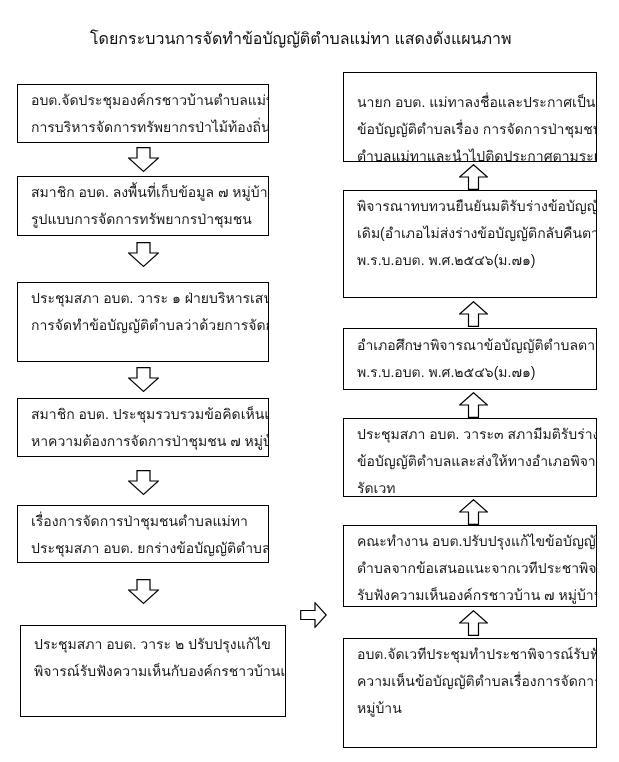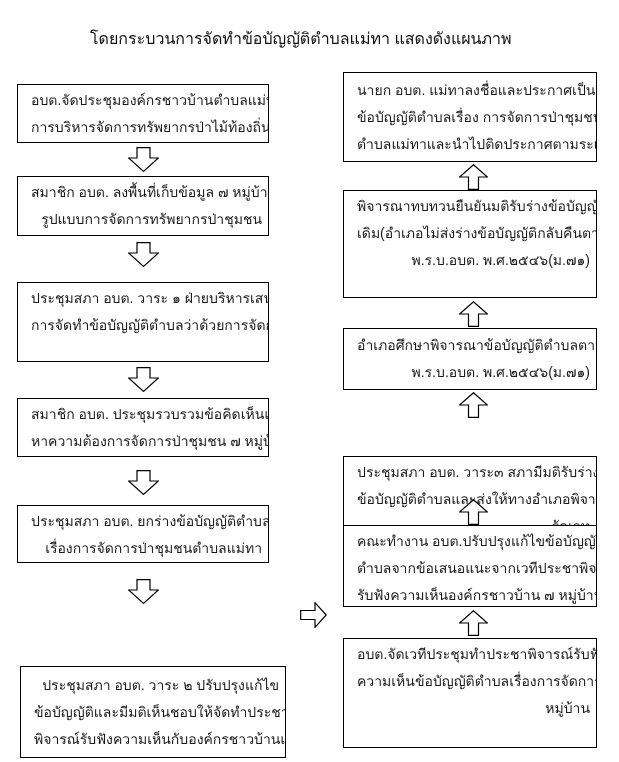--- a/index.html
+++ b/index.html
@@ -8,21 +8,20 @@
     background: #ffffff;
   }
   #page {
     position: relative;
     width: 619px;
     height: 762px;
     background: #ffffff;
     font-family: "Liberation Sans", sans-serif;
     color: #1a1a1a;
     overflow: hidden;
-    text-align: right;
   }
   .title {
     position: absolute;
     left: 90px;
     top: 26px;
     font-size: 16px;
     white-space: nowrap;
     color: #111111;
   }
   .box {
@@ -86,39 +85,38 @@
   <div class="box" style="left:17px; top:398px; width:252px; height:59px;">
     <div class="ln">สมาชิก อบต. ประชุมรวบรวมข้อคิดเห็นและ</div>
     <div class="ln">หาความต้องการจัดการป่าชุมชน ๗ หมู่บ้าน</div>
   </div>
 
   <svg class="arrow" style="left:128px; top:470px;" width="31" height="25">
     <polygon points="9,0.7 22,0.7 22,11 30.4,11 15.5,24.4 0.6,11 9,11"></polygon>
   </svg>
 
   <div class="box" style="left:17px; top:505px; width:252px; height:58px;">
+    <div class="ln">เรื่องการจัดการป่าชุมชนตำบลแม่ทา</div>
     <div class="ln">ประชุมสภา อบต. ยกร่างข้อบัญญัติตำบล</div>
-    <div class="ln">เรื่องการจัดการป่าชุมชนตำบลแม่ทา</div>
   </div>
 
   <svg class="arrow" style="left:128px; top:579px;" width="31" height="25">
     <polygon points="9,0.7 22,0.7 22,11 30.4,11 15.5,24.4 0.6,11 9,11"></polygon>
   </svg>
 
-  <div class="box" style="left:20px; top:625px; width:266px; height:92px; padding-top:5px;margin-top:41px;">
+  <div class="box" style="left:20px; top:625px; width:266px; height:92px; padding-top:5px;">
     <div class="ln">ประชุมสภา อบต. วาระ ๒ ปรับปรุงแก้ไข</div>
-    <div class="ln">ข้อบัญญัติและมีมติเห็นชอบให้จัดทำประชา</div>
     <div class="ln">พิจารณ์รับฟังความเห็นกับองค์กรชาวบ้านแม่ทา</div>
   </div>
 
   <svg class="arrow" style="left:300px; top:602px;" width="27" height="26">
     <polygon points="0.7,8.5 15,8.5 15,0.7 26.2,13 15,25.3 15,17.5 0.7,17.5"></polygon>
   </svg>
 
-  <div class="box" style="left:343px; top:72px; width:254px; height:90px; padding-top:4px;">
+  <div class="box" style="left:343px; top:72px; width:254px; height:90px; padding-top:16px;">
     <div class="ln">นายก อบต. แม่ทาลงชื่อและประกาศเป็น</div>
     <div class="ln">ข้อบัญญัติตำบลเรื่อง การจัดการป่าชุมชน</div>
     <div class="ln">ตำบลแม่ทาและนำไปติดประกาศตามระเบียบ</div>
   </div>
 
   <svg class="arrow" style="left:459px; top:164px;" width="29" height="26">
     <polygon points="14.5,0.7 28.4,13 19.5,13 19.5,25.3 9.5,25.3 9.5,13 0.6,13"></polygon>
   </svg>
 
   <div class="box" style="left:343px; top:190px; width:254px; height:108px;">
@@ -133,21 +131,21 @@
 
   <div class="box" style="left:343px; top:328px; width:254px; height:62px; padding-top:3px;">
     <div class="ln">อำเภอศึกษาพิจารณาข้อบัญญัติตำบลตาม</div>
     <div class="ln">พ.ร.บ.อบต. พ.ศ.๒๕๔๖(ม.๗๑)</div>
   </div>
 
   <svg class="arrow" style="left:459px; top:392px;" width="29" height="26">
     <polygon points="14.5,0.7 28.4,13 19.5,13 19.5,25.3 9.5,25.3 9.5,13 0.6,13"></polygon>
   </svg>
 
-  <div class="box" style="left:343px; top:418px; width:254px; height:79px;margin-top:38px;">
+  <div class="box" style="left:343px; top:418px; width:254px; height:79px;">
     <div class="ln">ประชุมสภา อบต. วาระ๓ สภามีมติรับร่าง</div>
     <div class="ln">ข้อบัญญัติตำบลและส่งให้ทางอำเภอพิจารณา</div>
     <div class="ln">รัดเวท</div>
   </div>
 
   <svg class="arrow" style="left:459px; top:499px;" width="29" height="26">
     <polygon points="14.5,0.7 28.4,13 19.5,13 19.5,25.3 9.5,25.3 9.5,13 0.6,13"></polygon>
   </svg>
 
   <div class="box" style="left:343px; top:525px; width:254px; height:82px;">

